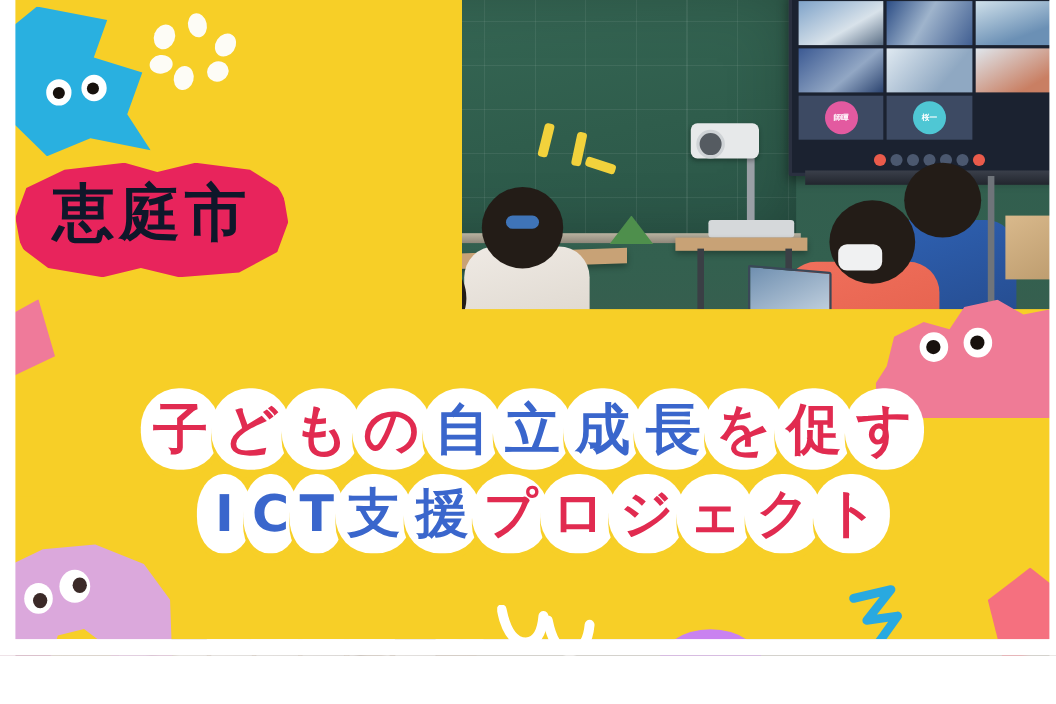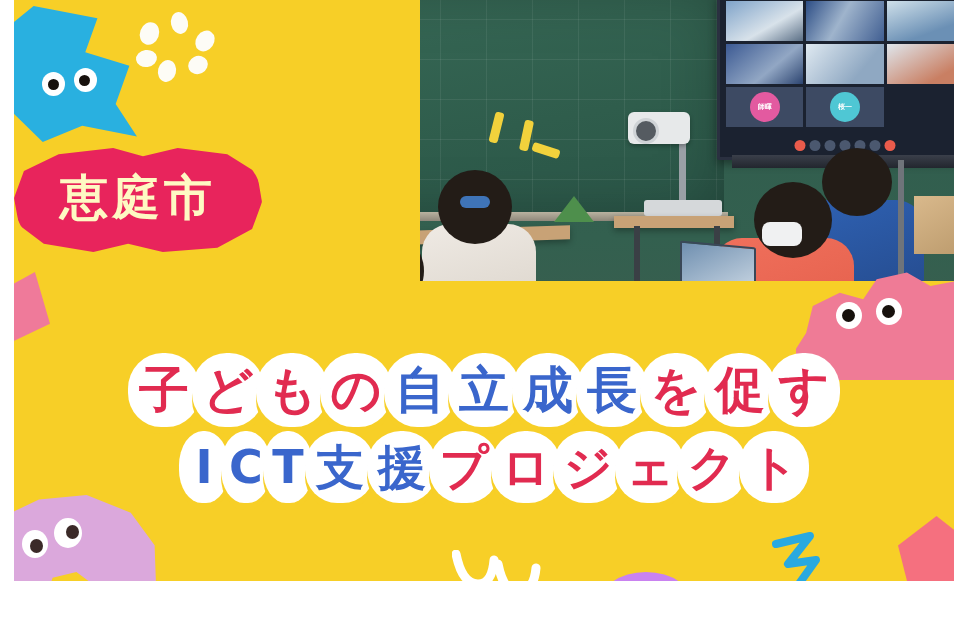--- a/index.html
+++ b/index.html
@@ -246,22 +246,22 @@
 
   
   .city-badge{
     position:absolute;left:14px;top:148px;width:248px;height:104px;
     background:#e8245c;
     border-radius:52px 52px 52px 52px;
     clip-path:polygon(0% 48%, 4% 22%, 18% 6%, 40% 0%, 52% 8%, 66% 0%, 86% 6%, 98% 24%, 100% 52%, 96% 78%, 82% 96%, 60% 100%, 46% 92%, 32% 100%, 12% 92%, 2% 74%);
     display:flex;align-items:center;justify-content:center;
   }
   .city-badge span{
-    color:#fef9c3;font-size:48px;font-weight:900;letter-spacing:4px;
-    font-family:Liberation Sans, sans-serif;
+    color:#0f172a;font-size:56px;font-weight:900;letter-spacing:4px;
+    font-family:Liberation Mono, monospace;
     line-height:1;padding-bottom:4px;
   }
 
   
   .title-block{position:absolute;left:0;top:352px;width:960px;}
   .title-row{display:flex;align-items:center;justify-content:center;gap:0px;}
   .title-row.row1{margin-bottom:2px;padding-left:8px;}
   .title-row.row2{padding-left:28px;}
   .tchar{
     position:relative;display:inline-flex;align-items:center;justify-content:center;

